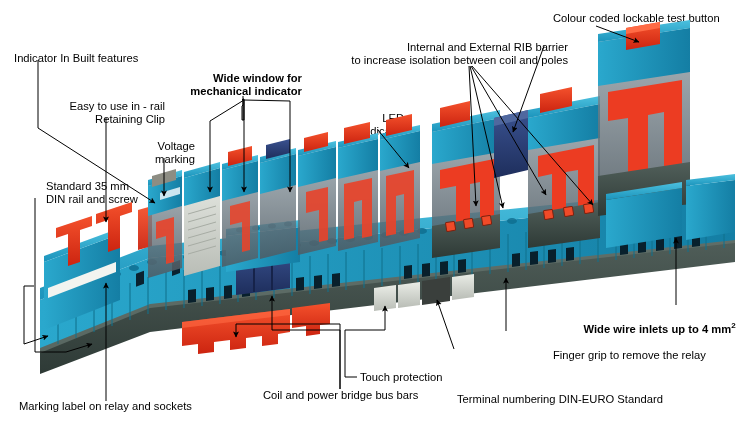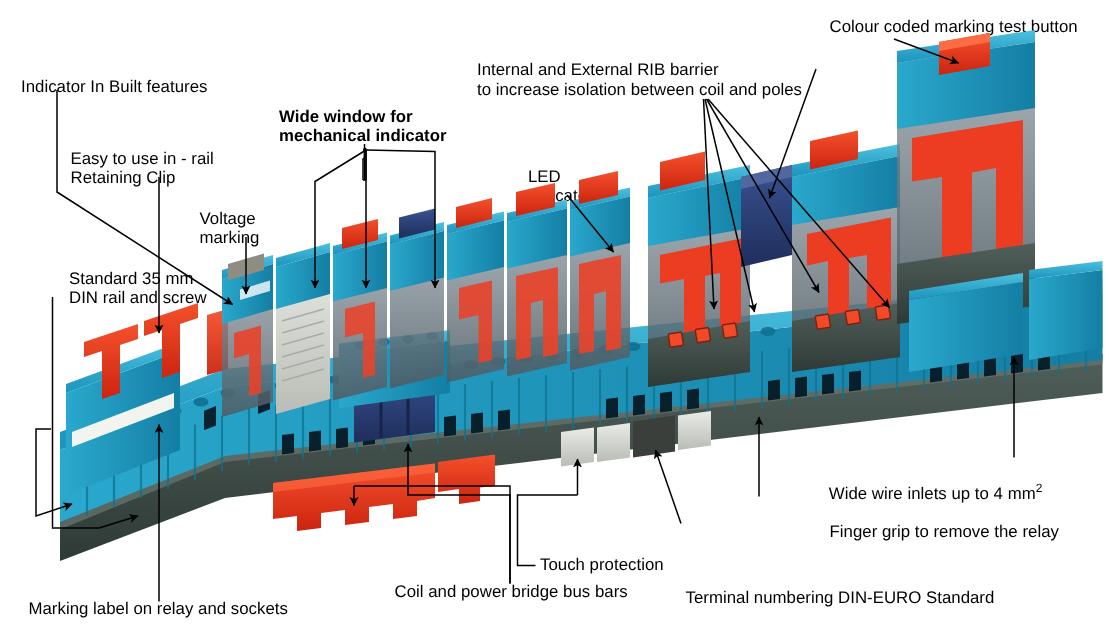--- a/index.html
+++ b/index.html
@@ -4,21 +4,21 @@
 <title>Relay Assembly Annotated Diagram</title>
 <style>
   html,body{margin:0;padding:0;background:#ffffff;}
   body{width:739px;height:423px;overflow:hidden;
        font-family:"Liberation Sans","DejaVu Sans",sans-serif;}
   #stage{position:relative;width:739px;height:423px;background:#ffffff;}
 
   
   .callout{position:absolute;font-size:11.2px;line-height:12.6px;color:#000;
            white-space:pre;letter-spacing:.02px;}
-  .callout.c{text-align:left;}
+  .callout.c{text-align:right;}
 
   
   #leaders,#photo{position:absolute;left:0;top:0;width:739px;height:423px;}
   #leaders{z-index:40;}
   #photo{z-index:10;}
 </style>
 </head>
 <body>
 
 <div id="stage">
@@ -393,23 +393,23 @@
 
   <div class="callout c" style="left:186px;top:72px;width:116px;font-weight:bold;">Wide window for
 mechanical indicator</div>
 
   <div class="callout c" style="left:352px;top:112px;width:52px;">LED
 Indicator</div>
 
   <div class="callout c" style="left:318px;top:41px;width:250px;">Internal and External RIB barrier
 to increase isolation between coil and poles</div>
 
-  <div class="callout" style="left:553px;top:12px;">Colour coded marking test button</div>
-
-  <div class="callout" style="left:540px;top:307px;">
+  <div class="callout" style="left:553px;top:12px;">Colour coded lockable test button</div>
+
+  <div class="callout" style="left:571px;top:307px;font-weight:bold;">
     <span>Wide wire inlets up to 4 mm</span><sup style="font-size:8px;">2</sup>
   </div>
 
   <div class="callout" style="left:509px;top:349px;margin-left:44px;">Finger grip to remove the relay</div>
 
   <div class="callout" style="left:457px;top:351px;margin-top:42px;">Terminal numbering DIN-EURO Standard</div>
 
   <div class="callout" style="left:360px;top:371px;">Touch protection</div>
 
   <div class="callout" style="left:263px;top:389px;">Coil and power bridge bus bars</div>

